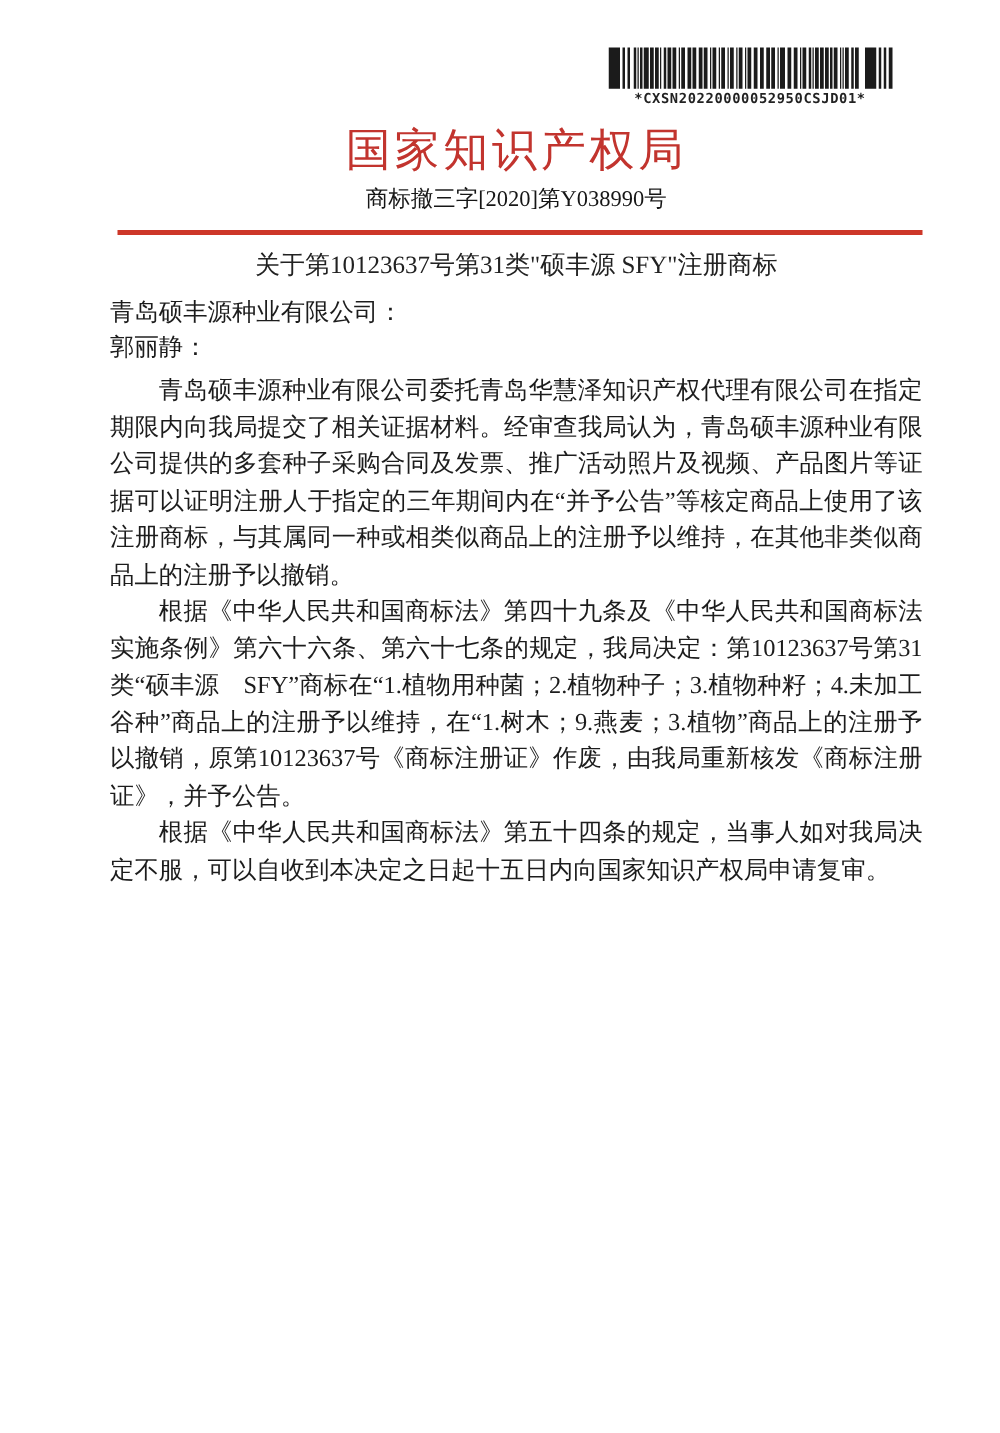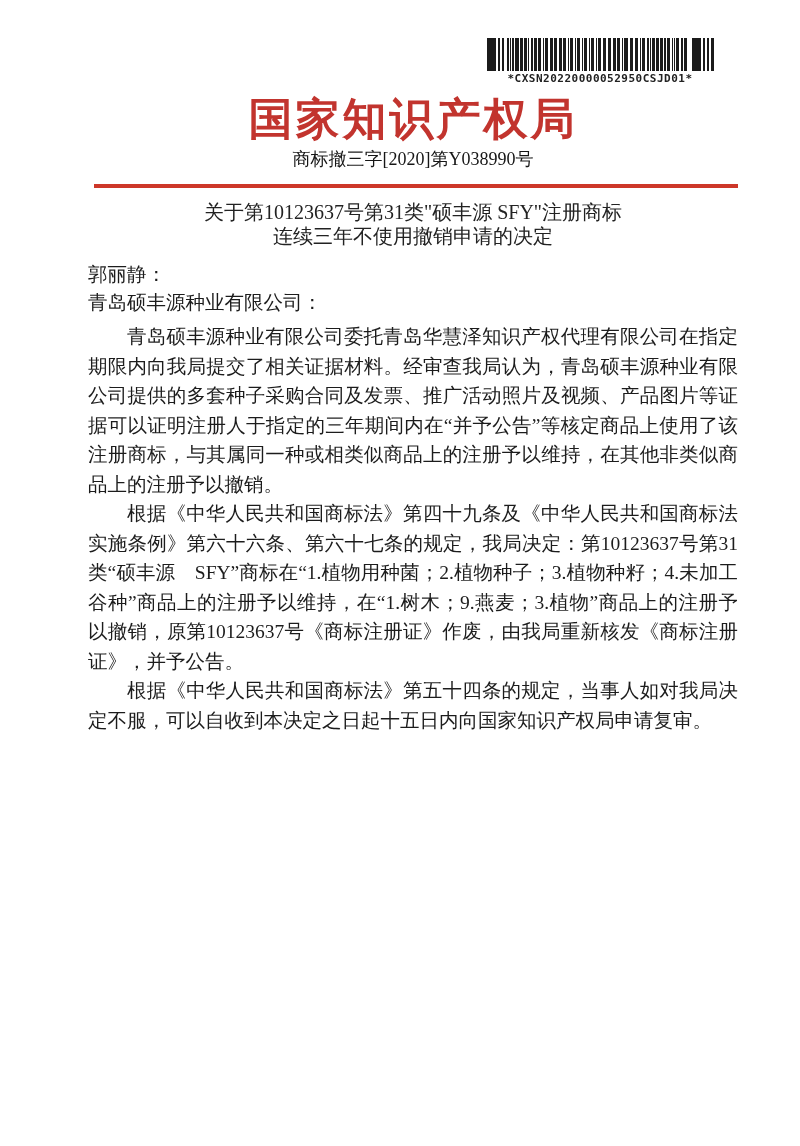--- a/index.html
+++ b/index.html
@@ -48,25 +48,25 @@
     font-size: 11px;
     font-weight: bold;
     letter-spacing: 0.5px;
     color: #222;
     white-space: nowrap;
   }
   
   .agency-title {
     margin-top: 13px;
     text-align: center;
-    font-size: 44px;
+    font-size: 36px;
     line-height: 44px;
     letter-spacing: 3px;
     color: #c2342e;
-    font-weight: 700;
+    font-weight: 400;
   }
   
   .doc-number {
     margin-top: 5px;
     text-align: center;
     font-size: 18px;
     line-height: 24px;
     color: #161616;
   }
   
@@ -226,26 +226,25 @@
   </div>
 
   <div class="agency-title">国家知识产权局</div>
 
   <div class="doc-number">商标撤三字[2020]第Y038990号</div>
 
   <div class="red-divider"></div>
 
   <div class="subject">
     <span class="line">关于第10123637号第31类"硕丰源 SFY"注册商标</span>
-    <span class="line">连续三年不使用撤销申请的决定</span>
   </div>
 
   <div class="addressees">
+    <div>青岛硕丰源种业有限公司：</div>
     <div>郭丽静：</div>
-    <div>青岛硕丰源种业有限公司：</div>
   </div>
 
   <div class="body-text">
     <p>青岛硕丰源种业有限公司委托青岛华慧泽知识产权代理有限公司在指定期限内向我局提交了相关证据材料。经审查我局认为，青岛硕丰源种业有限公司提供的多套种子采购合同及发票、推广活动照片及视频、产品图片等证据可以证明注册人于指定的三年期间内在“并予公告”等核定商品上使用了该注册商标，与其属同一种或相类似商品上的注册予以维持，在其他非类似商品上的注册予以撤销。</p>
     <p>根据《中华人民共和国商标法》第四十九条及《中华人民共和国商标法实施条例》第六十六条、第六十七条的规定，我局决定：第10123637号第31类“硕丰源　SFY”商标在“1.植物用种菌；2.植物种子；3.植物种籽；4.未加工谷种”商品上的注册予以维持，在“1.树木；9.燕麦；3.植物”商品上的注册予以撤销，原第10123637号《商标注册证》作废，由我局重新核发《商标注册证》，并予公告。</p>
     <p>根据《中华人民共和国商标法》第五十四条的规定，当事人如对我局决定不服，可以自收到本决定之日起十五日内向国家知识产权局申请复审。</p>
   </div>
 
 </div>
 

